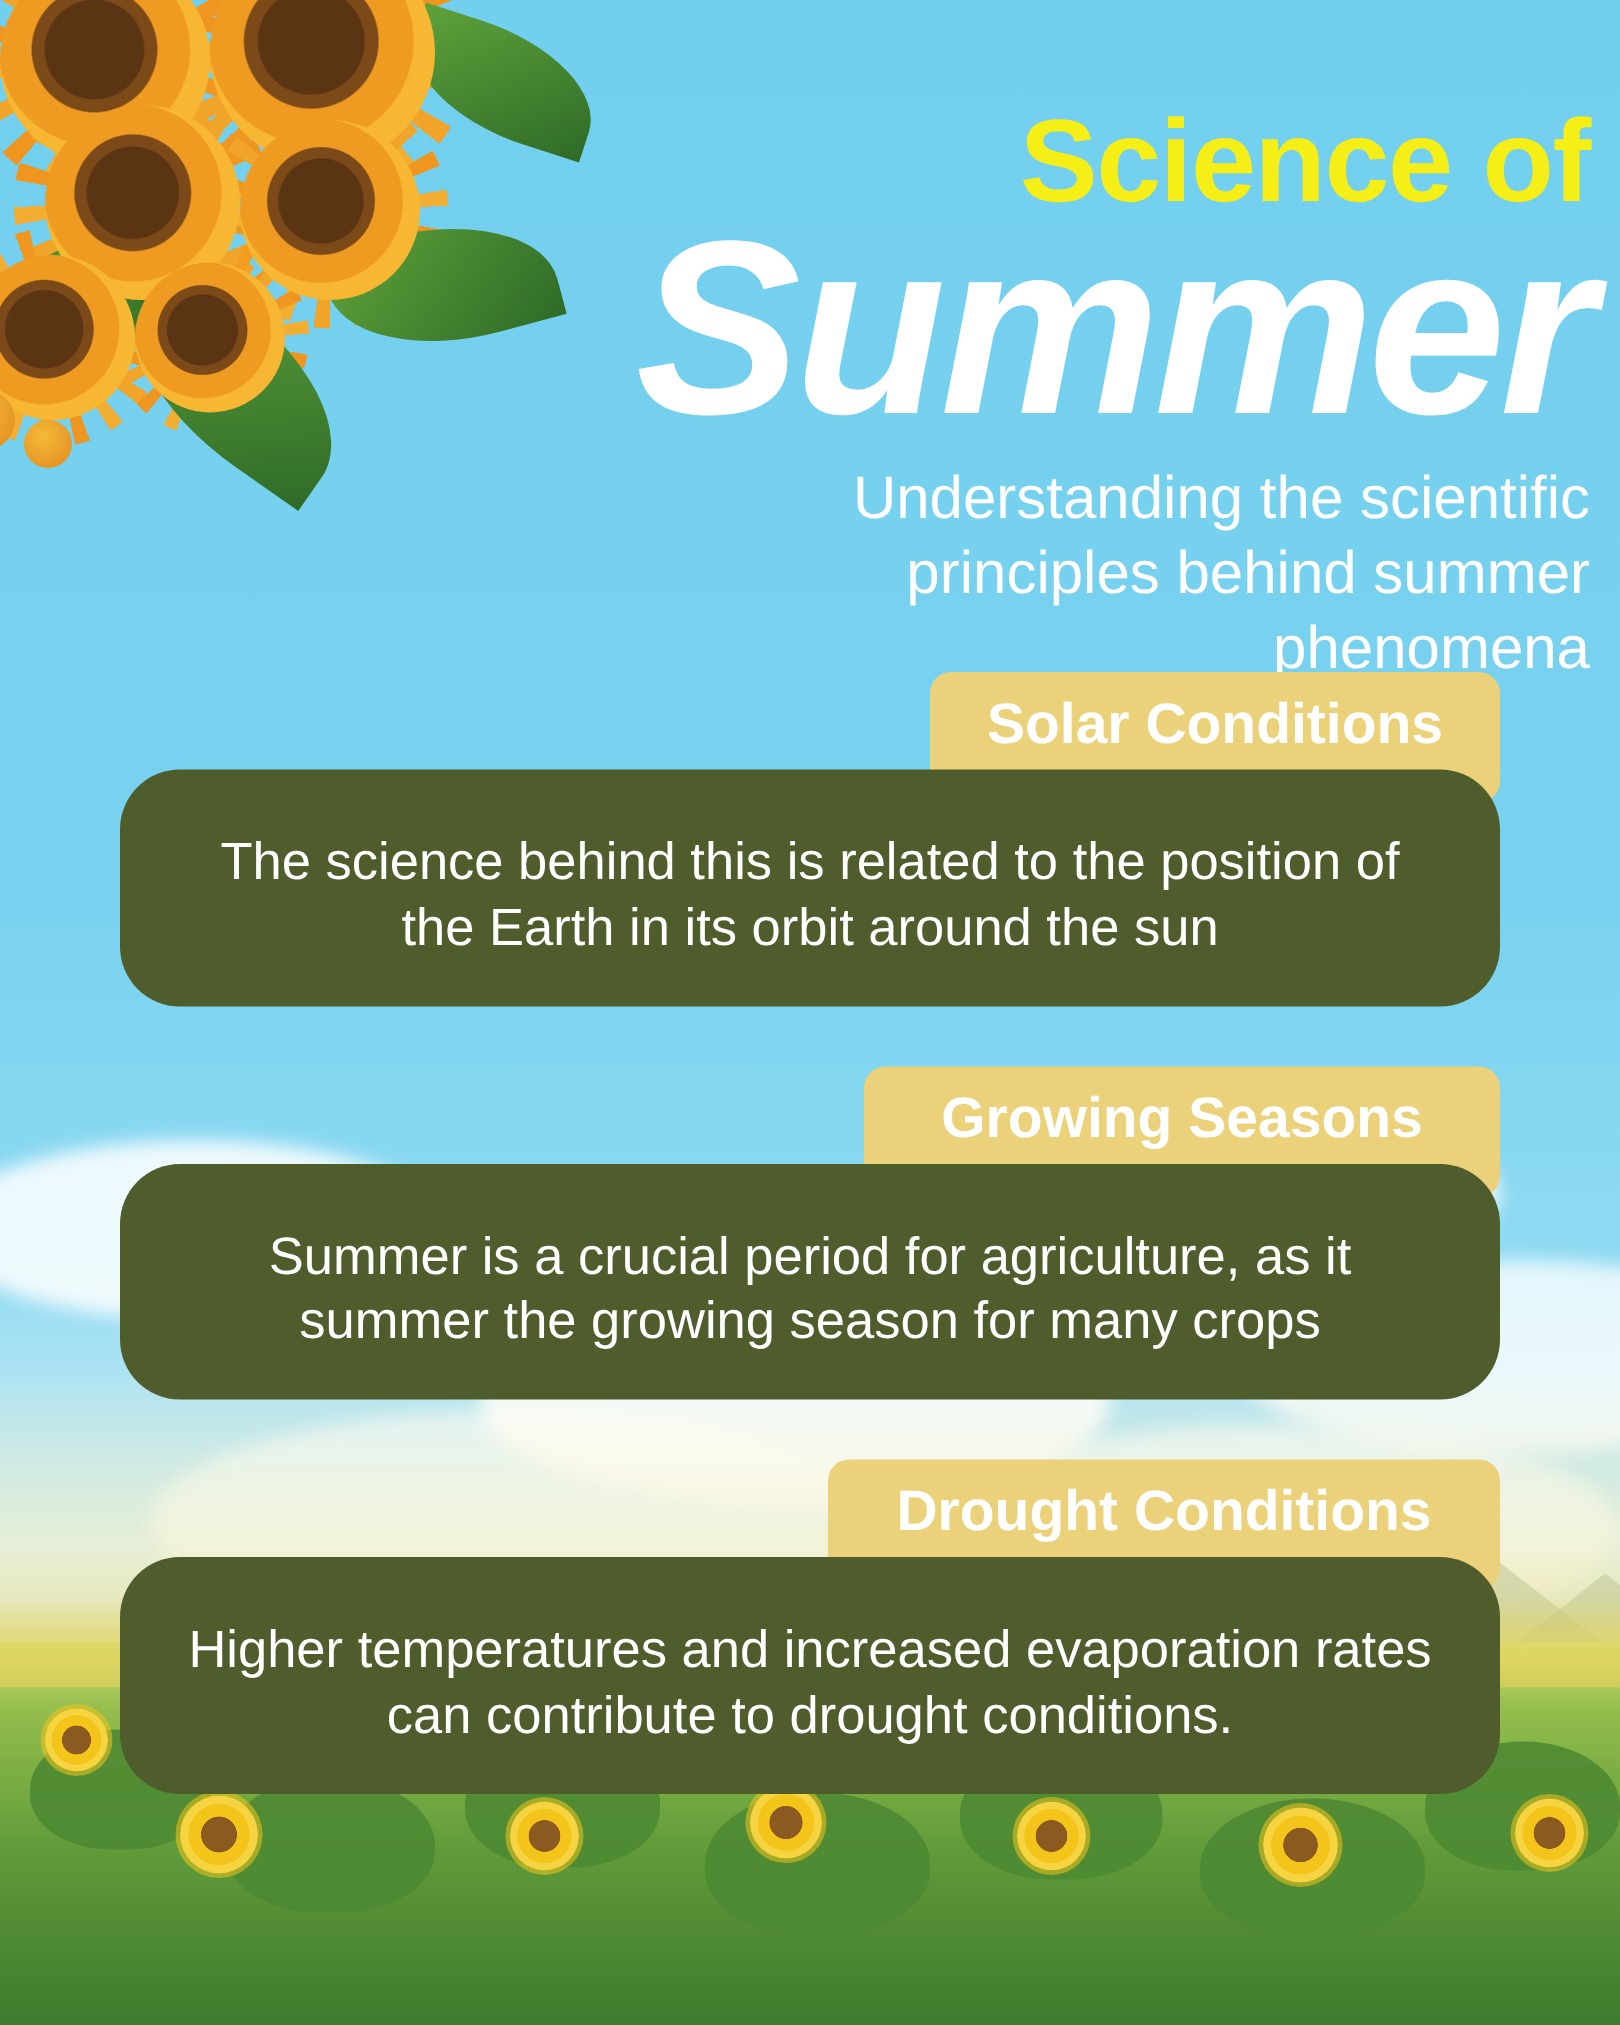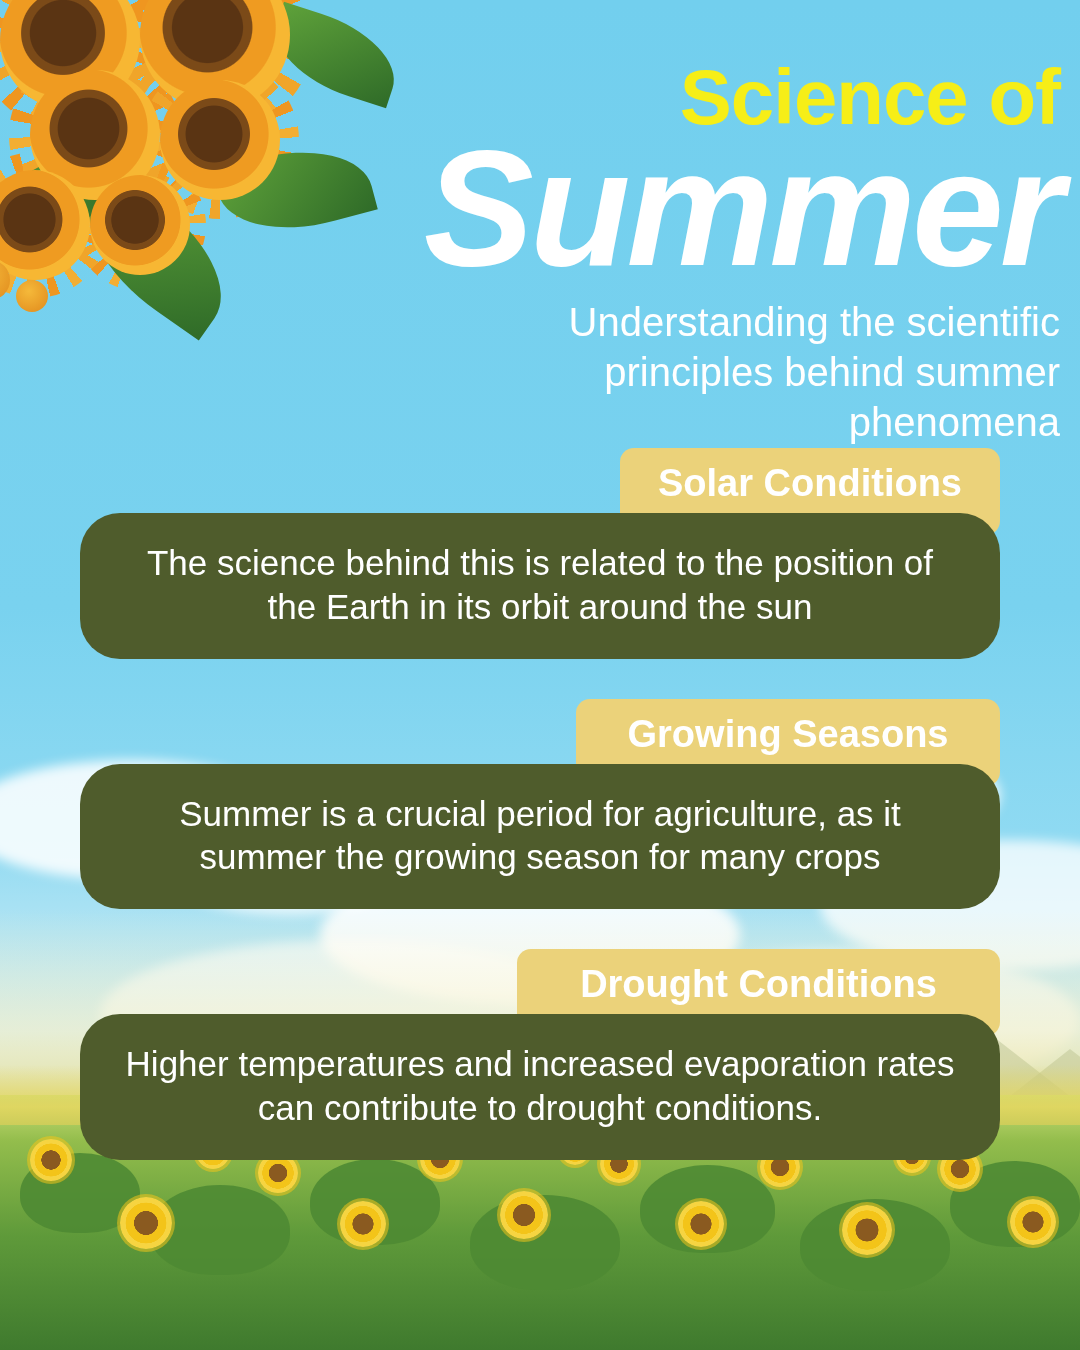--- a/index.html
+++ b/index.html
@@ -162,21 +162,21 @@
   }
   .bq-bud {
     position: absolute;
     border-radius: 50%;
     background: radial-gradient(circle at 40% 35%, #f5b93a, #e08a1c);
   }
 
   
   .header {
     position: absolute;
-    top: 60px;
+    top: 70px;
     right: 20px;
     width: 820px;
     text-align: right;
     z-index: 8;
   }
   .title-small {
     color: #f6ee17;
     font-size: 78px;
     font-weight: bold;
     line-height: 0.95;
@@ -229,25 +229,25 @@
   }
   .card-body {
     position: relative;
     margin: -22px 80px 0 80px;
     background: #4f5c2c;
     color: #ffffff;
     font-size: 35px;
     line-height: 1.25;
     text-align: center;
     border-radius: 40px;
-    padding: 28px 40px 30px 40px;
+    padding: 40px 40px 30px 40px;
     z-index: 2;
   }
   .card-2 .card-label { width: 424px; }
-  .card-3 .card-label { width: 483px; }
+  .card-3 .card-label { width: 448px; }
 </style>
 </head>
 <body>
 
 <div class="poster">
 
   <div class="cloud-band">
     <div class="cloud c1"></div>
     <div class="cloud c2"></div>
     <div class="cloud c3"></div>

